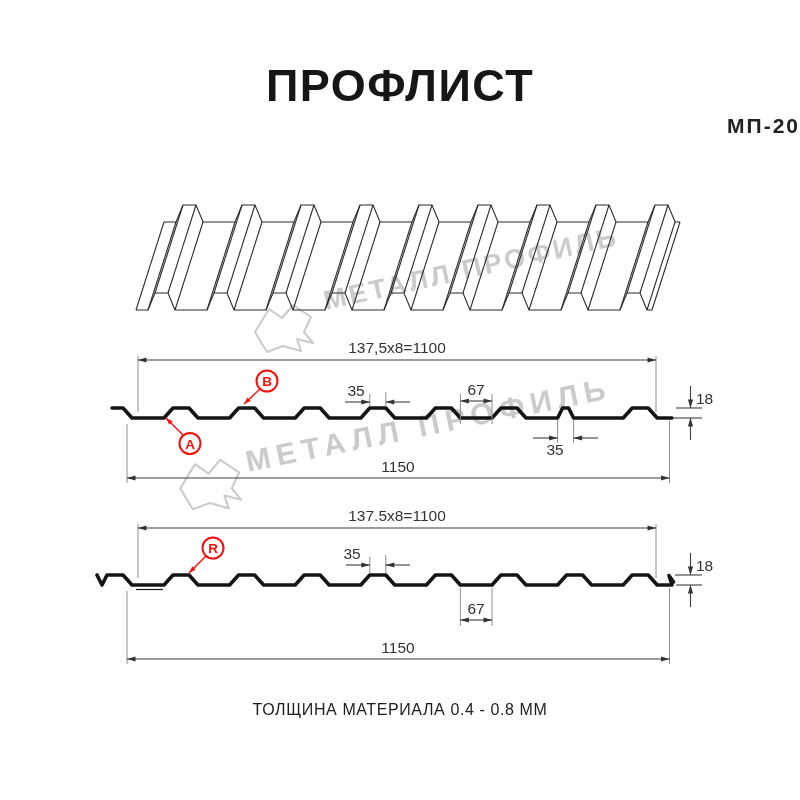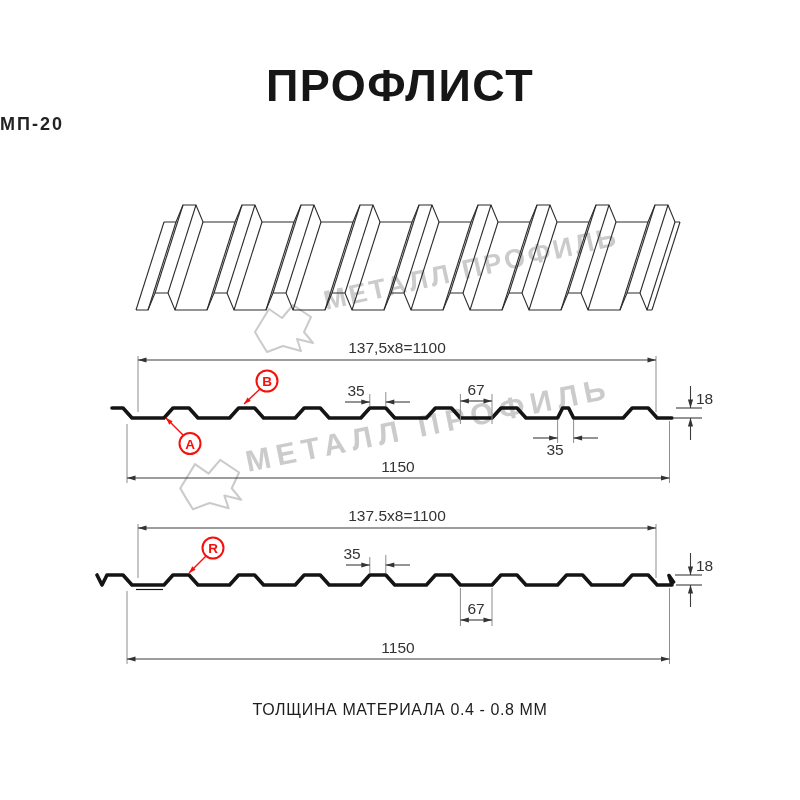--- a/index.html
+++ b/index.html
@@ -1,21 +1,21 @@
 <!DOCTYPE html>
 <html><head>
 <meta charset="utf-8">
 <style>
   html,body{margin:0;padding:0;background:#ffffff;}
   body{width:800px;height:800px;font-family:"Liberation Sans",sans-serif;}
   .page{position:relative;width:800px;height:800px;overflow:hidden;background:#fff;}
   .title{position:absolute;top:60px;left:0;right:0;text-align:center;
          font-size:45px;font-weight:800;letter-spacing:1.5px;color:#161616;}
-  .subtitle{position:absolute;top:114px;left:0;right:0;text-align:left;
-         font-size:18px;font-weight:600;letter-spacing:2px;color:#222;}
+  .subtitle{position:absolute;top:114px;left:0;right:0;text-align:right;
+         font-size:21px;font-weight:600;letter-spacing:2px;color:#222;}
   .footer{position:absolute;top:701px;left:0;right:0;text-align:center;
          font-size:16px;font-weight:500;letter-spacing:0.6px;color:#1d1d1d;}
   svg.canvas{position:absolute;left:0;top:0;}
   .prof{fill:none;stroke:#141414;stroke-width:3.6;stroke-linejoin:round;stroke-linecap:round;}
   .cap{stroke:#141414;stroke-width:1.2;}
   .tick{stroke:#8d8d8d;stroke-width:1;}
   .dl{stroke:#3c3c3c;stroke-width:1.1;}
   .dim{font-size:15.5px;fill:#333;text-anchor:middle;}
   .dim.start{text-anchor:start;}
   .mkc{fill:#ffffff;stroke:#f5100c;stroke-width:2;}

